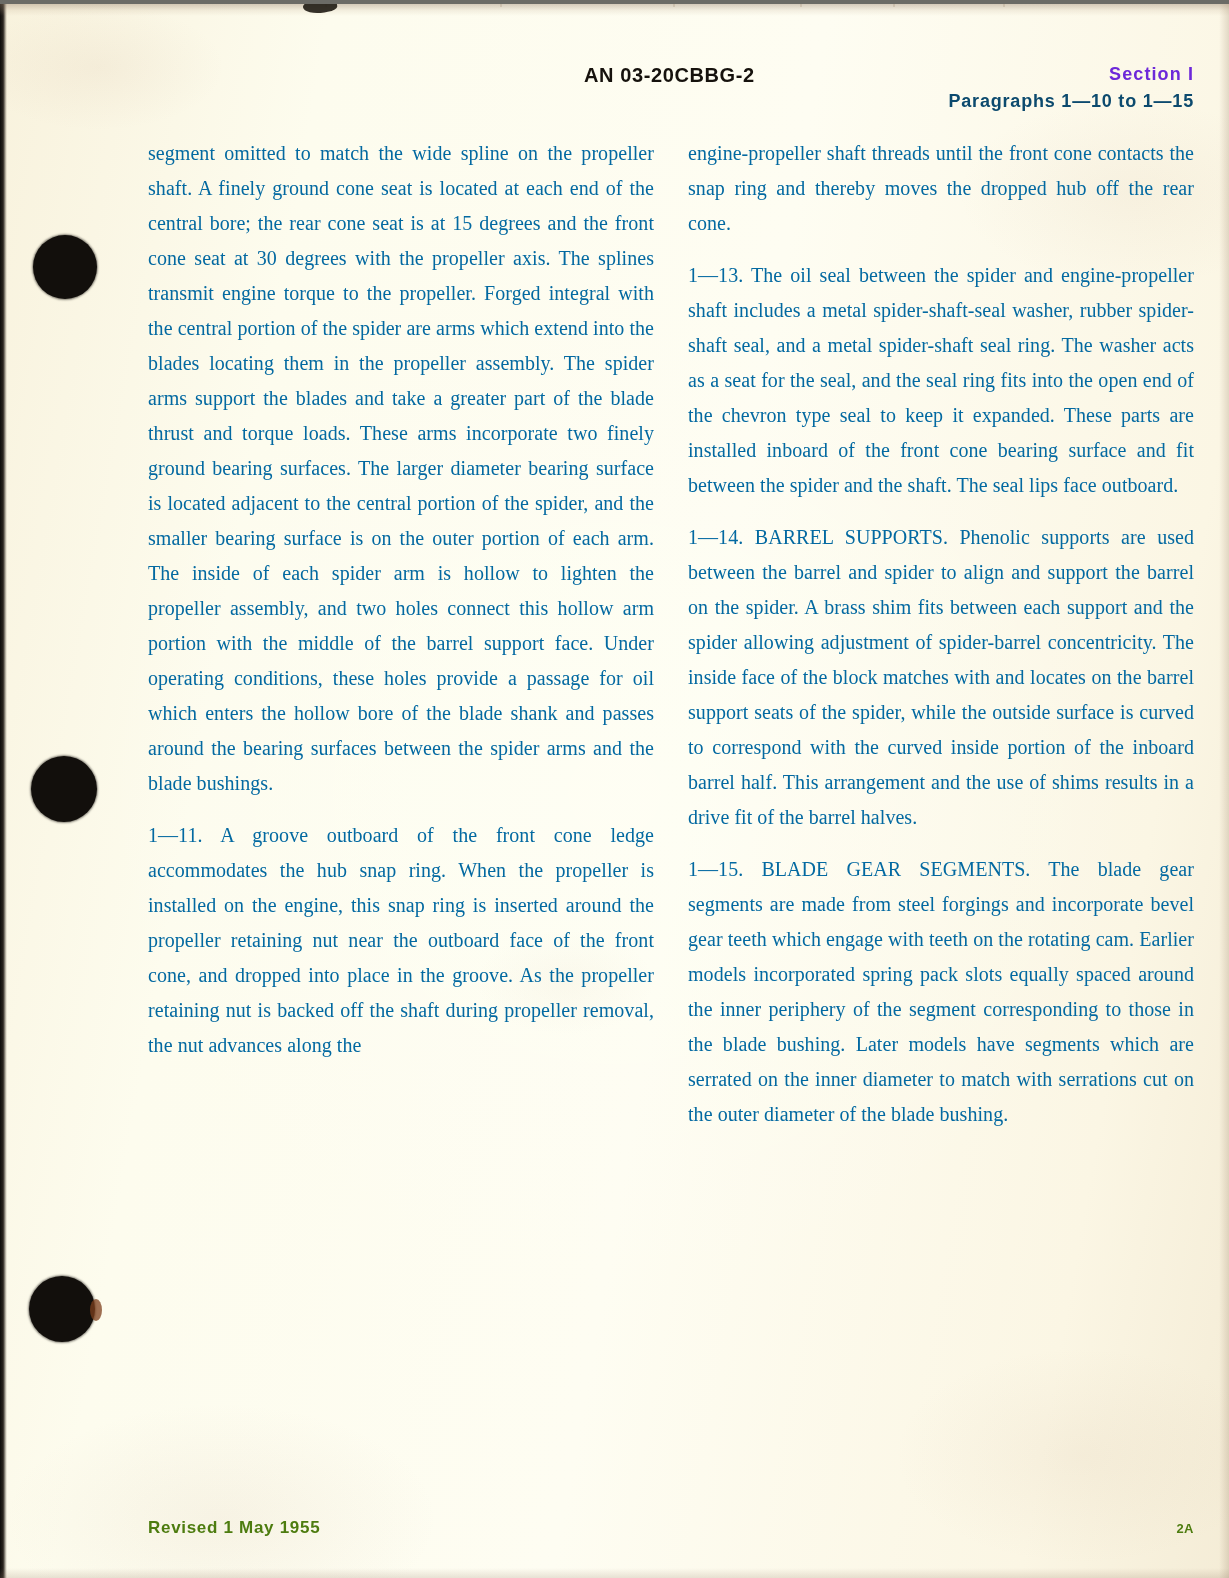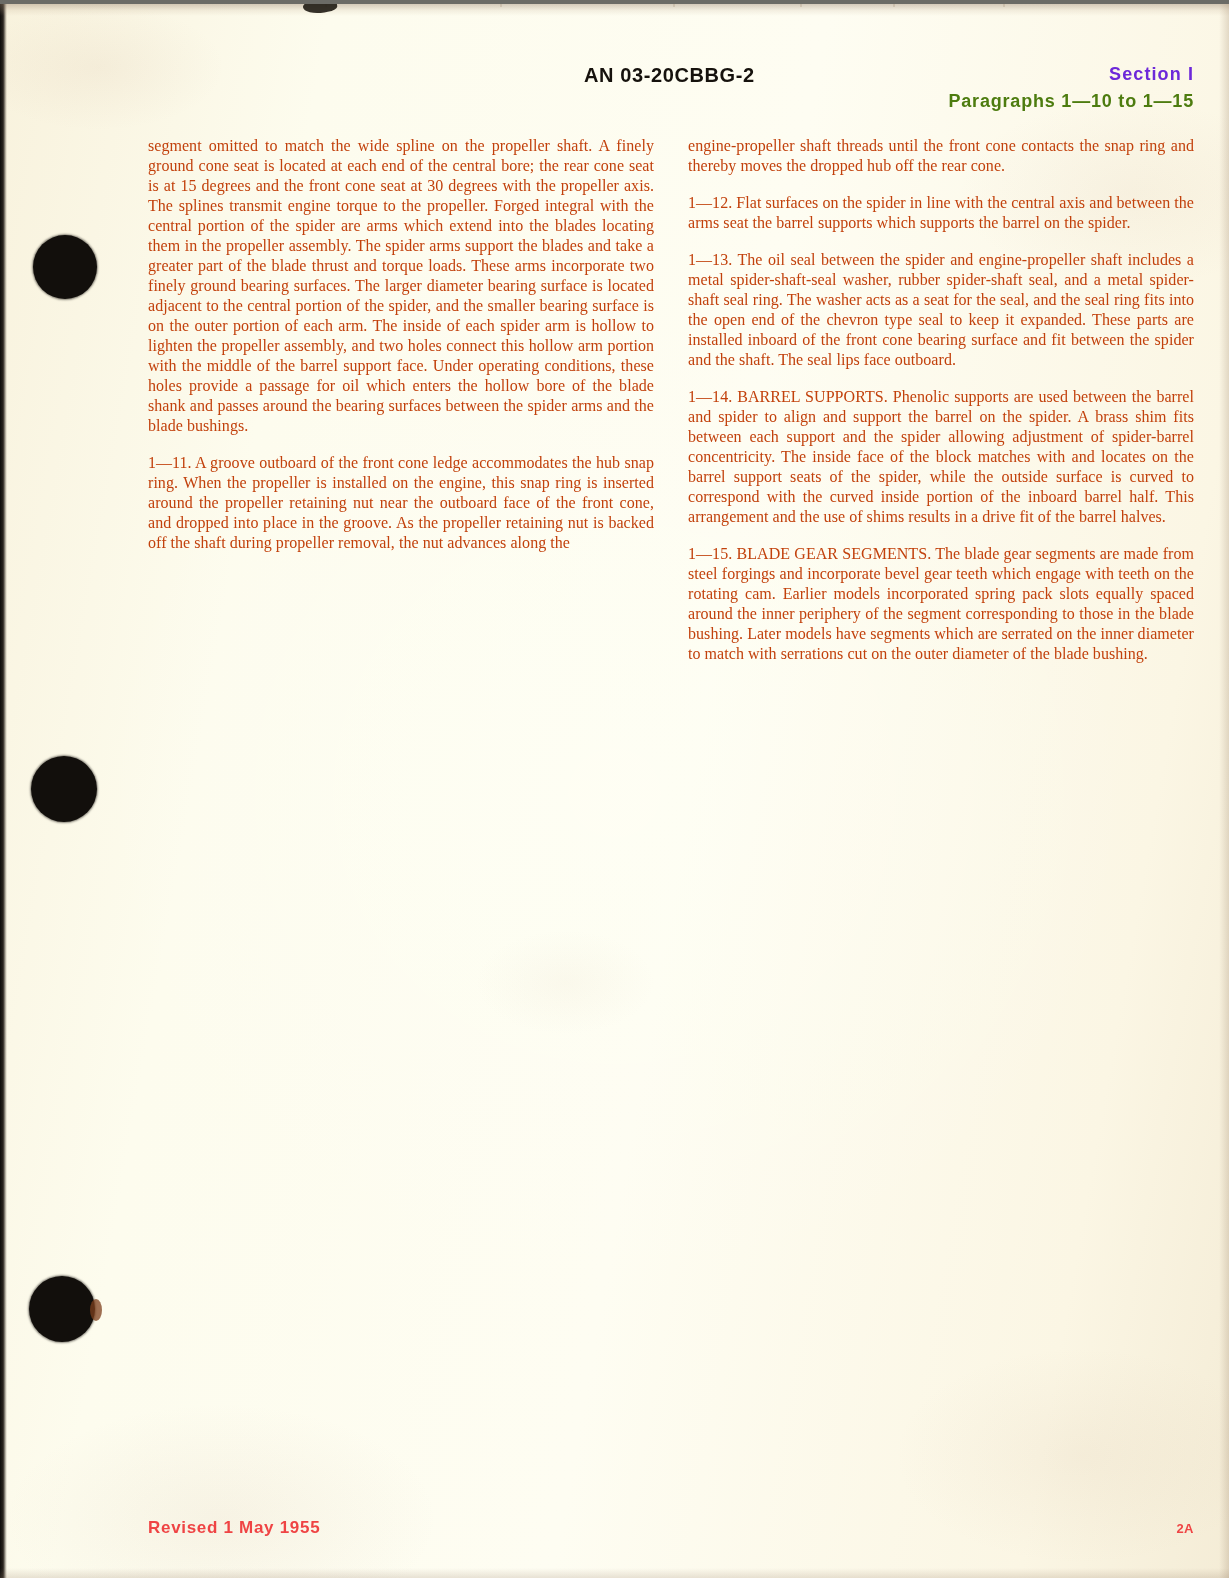--- a/index.html
+++ b/index.html
@@ -128,59 +128,59 @@
   .section-label {
     font-weight: bold;
     font-size: 18px;
     letter-spacing: 1.1px;
     color: #6d28d9;
   }
   .paragraph-range {
     font-weight: bold;
     font-size: 18px;
     letter-spacing: 0.8px;
-    color: #4d7c0f;
+    color: #0c4a6e;
     margin-top: 6px;
   }
 
   
   .columns {
     position: absolute;
     left: 148px; top: 132px;
     width: 1046px;
     display: flex;
     gap: 34px;
   }
   .col { width: 506px; }
 
   .para {
     margin: 0 0 17px 0;
-    font-size: 16px;
-    line-height: 20px;
+    font-size: 20px;
+    line-height: 35px;
     text-align: justify;
     text-justify: inter-word;
     letter-spacing: 0.05px;
-    color: #c2410c;
+    color: #0369a1;
     -webkit-font-smoothing: antialiased;
   }
   .para:last-child { margin-bottom: 0; }
 
   
   .footer {
     position: absolute;
     left: 148px; bottom: 44px;
     width: 1046px;
     display: flex;
     justify-content: space-between;
     align-items: baseline;
     font-family: "Liberation Sans", "DejaVu Sans", sans-serif;
     font-weight: bold;
     font-size: 17px;
     letter-spacing: 0.7px;
-    color: #ef4444;
+    color: #4d7c0f;
   }
   .footer-page { font-size: 13px; letter-spacing: 0.5px; }
 </style>
 </head>
 <body>
 
 <div class="page">
 
   <div class="paper-tint"></div>
   <div class="paper-blotch"></div>
@@ -216,21 +216,20 @@
 
   <div class="columns">
 
     <div class="col">
       <p class="para">segment omitted to match the wide spline on the propeller shaft. A finely ground cone seat is located at each end of the central bore; the rear cone seat is at 15 degrees and the front cone seat at 30 degrees with the propeller axis. The splines transmit engine torque to the propeller. Forged integral with the central portion of the spider are arms which extend into the blades locating them in the propeller assembly. The spider arms support the blades and take a greater part of the blade thrust and torque loads. These arms incorporate two finely ground bearing surfaces. The larger diameter bearing surface is located adjacent to the central portion of the spider, and the smaller bearing surface is on the outer portion of each arm. The inside of each spider arm is hollow to lighten the propeller assembly, and two holes connect this hollow arm portion with the middle of the barrel support face. Under operating conditions, these holes provide a passage for oil which enters the hollow bore of the blade shank and passes around the bearing surfaces between the spider arms and the blade bushings.</p>
       <p class="para">1—11. A groove outboard of the front cone ledge accommodates the hub snap ring. When the propeller is installed on the engine, this snap ring is inserted around the propeller retaining nut near the outboard face of the front cone, and dropped into place in the groove. As the propeller retaining nut is backed off the shaft during propeller removal, the nut advances along the</p>
     </div>
 
     <div class="col">
       <p class="para">engine-propeller shaft threads until the front cone contacts the snap ring and thereby moves the dropped hub off the rear cone.</p>
-      <p class="para">1—12. Flat surfaces on the spider in line with the central axis and between the arms seat the barrel supports which supports the barrel on the spider.</p>
       <p class="para">1—13. The oil seal between the spider and engine-propeller shaft includes a metal spider-shaft-seal washer, rubber spider-shaft seal, and a metal spider-shaft seal ring. The washer acts as a seat for the seal, and the seal ring fits into the open end of the chevron type seal to keep it expanded. These parts are installed inboard of the front cone bearing surface and fit between the spider and the shaft. The seal lips face outboard.</p>
       <p class="para">1—14. BARREL SUPPORTS. Phenolic supports are used between the barrel and spider to align and support the barrel on the spider. A brass shim fits between each support and the spider allowing adjustment of spider-barrel concentricity. The inside face of the block matches with and locates on the barrel support seats of the spider, while the outside surface is curved to correspond with the curved inside portion of the inboard barrel half. This arrangement and the use of shims results in a drive fit of the barrel halves.</p>
       <p class="para">1—15. BLADE GEAR SEGMENTS. The blade gear segments are made from steel forgings and incorporate bevel gear teeth which engage with teeth on the rotating cam. Earlier models incorporated spring pack slots equally spaced around the inner periphery of the segment corresponding to those in the blade bushing. Later models have segments which are serrated on the inner diameter to match with serrations cut on the outer diameter of the blade bushing.</p>
     </div>
 
   </div>
 
   <div class="footer">
     <div>Revised 1 May 1955</div>
     <div class="footer-page">2A</div>

